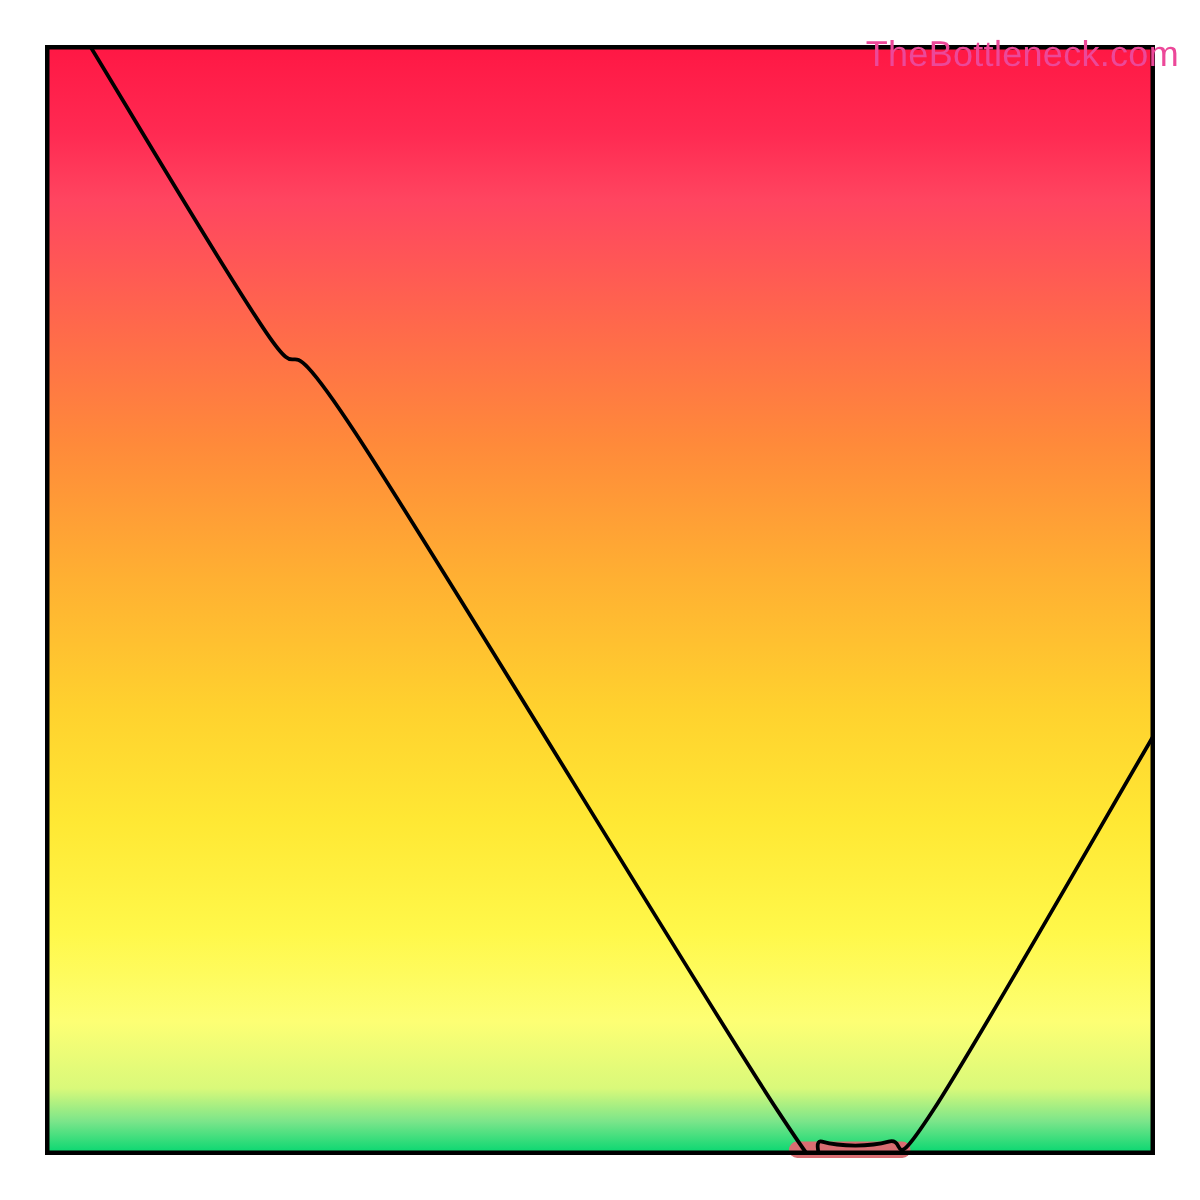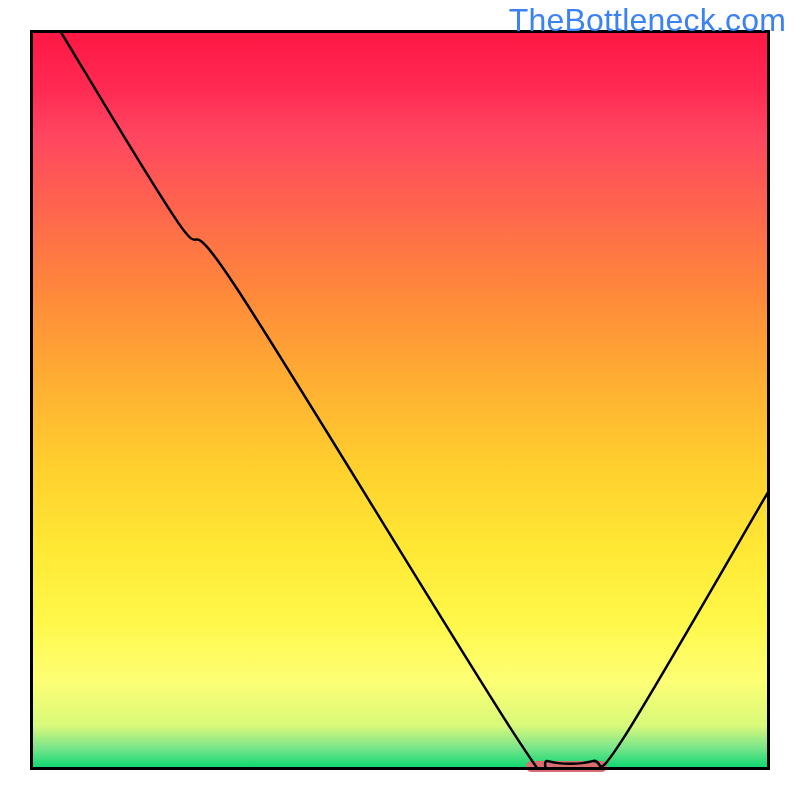--- a/index.html
+++ b/index.html
@@ -10,24 +10,24 @@
     background: #ffffff;
     font-family: Arial, Helvetica, sans-serif;
   }
   .wrap {
     position: relative;
     width: 800px;
     height: 800px;
   }
   .watermark {
     position: absolute;
-    top: 2px;
+    top: 23px;
     right: 14px;
-    color: #3b82f6;
-    font-size: 32px;
+    color: #ec4899;
+    font-size: 24px;
     font-weight: 500;
     letter-spacing: 0.2px;
     z-index: 5;
   }
   .plot {
     position: absolute;
     left: 30px;
     top: 30px;
     width: 740px;
     height: 740px;

